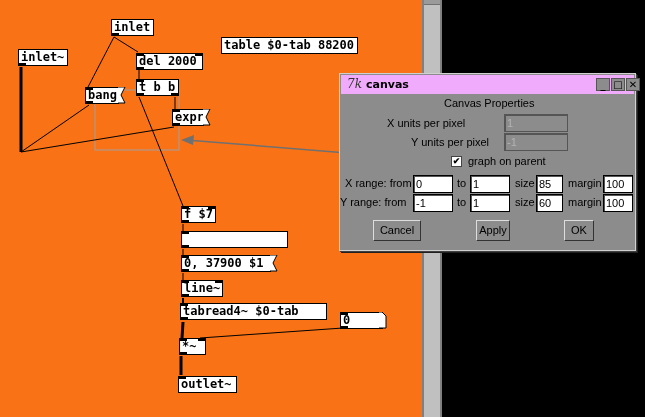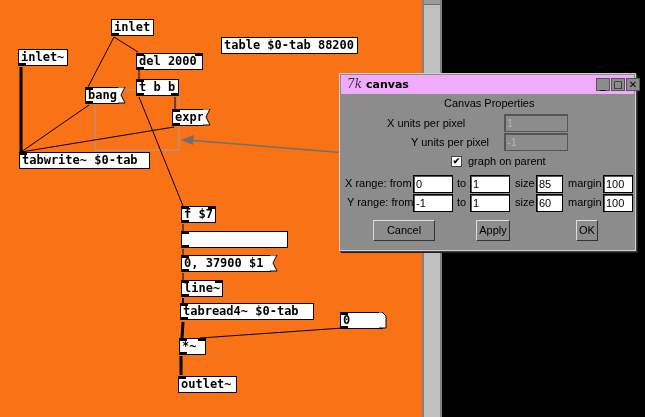--- a/index.html
+++ b/index.html
@@ -92,24 +92,20 @@
 
   <div class="obj msg" style="left:172px;top:109px;width:32px;">
     <span class="inl" style="left:0"></span>
     <span class="outl" style="left:0"></span>
     <span>expr</span>
     <svg class="msgflag" style="right:-7px" viewBox="0 0 8 17">
         <polyline points="0,0 7,0 3,8 7,16 0,16" fill="#fff" stroke="#000" stroke-width="1"></polyline>
       </svg>
   </div>
 
-  <div class="obj" style="left:19px;top:152px;width:131px;">
-    <span class="inl" style="left:0"></span>
-    <span>tabwrite~ $0-tab</span>
-  </div>
 
   <div class="obj" style="left:181px;top:206px;width:35px;">
     <span class="inl" style="left:0"></span><span class="inl" style="right:0"></span>
     <span class="outl" style="left:0"></span>
     <span>f $7</span>
   </div>
 
   <div class="obj" style="left:181px;top:231px;width:107px;">
     <span class="inl" style="left:0"></span>
     <span class="outl" style="left:0"></span>
@@ -123,21 +119,21 @@
         <polyline points="0,0 7,0 3,8 7,16 0,16" fill="#fff" stroke="#000" stroke-width="1"></polyline>
       </svg>
   </div>
 
   <div class="obj" style="left:181px;top:280px;width:42px;">
     <span class="inl" style="left:0"></span><span class="inl" style="right:0"></span>
     <span class="outl" style="left:0"></span>
     <span>line~</span>
   </div>
 
-  <div class="obj" style="left:180px;top:303px;width:134px;">
+  <div class="obj" style="left:180px;top:303px;width:147px;">
     <span class="inl" style="left:0"></span>
     <span class="outl" style="left:0"></span>
     <span>tabread4~ $0-tab</span>
   </div>
 
   <div class="obj" style="left:340px;top:312px;width:43px;border-right:none;">
     <span class="inl" style="left:0"></span>
     <span class="outl" style="left:0"></span>
     <span>0</span>
     <svg class="msgflag" style="right:-4px" viewBox="0 0 8 17">
@@ -184,25 +180,25 @@
 
   <div class="label" style="left:5px;top:103px;">X range: from</div>
   <div class="field" style="left:73px;top:101px;width:40px;">0</div>
   <div class="label" style="left:117px;top:103px;">to</div>
   <div class="field" style="left:130px;top:101px;width:40px;">1</div>
   <div class="label" style="left:175px;top:103px;">size</div>
   <div class="field" style="left:196px;top:101px;width:27px;">85</div>
   <div class="label" style="left:228px;top:103px;">margin</div>
   <div class="field" style="left:263px;top:101px;width:30px;">100</div>
 
-  <div class="label" style="left:7px;top:122px;">Y range: from</div>
+  <div class="label" style="left:0;top:122px;">Y range: from</div>
   <div class="field" style="left:73px;top:120px;width:40px;">-1</div>
   <div class="label" style="left:117px;top:122px;">to</div>
   <div class="field" style="left:130px;top:120px;width:40px;">1</div>
   <div class="label" style="left:175px;top:122px;">size</div>
   <div class="field" style="left:196px;top:120px;width:27px;">60</div>
   <div class="label" style="left:228px;top:122px;">margin</div>
   <div class="field" style="left:263px;top:120px;width:30px;">100</div>
 
-  <div class="btn" style="left:33px;top:146px;width:62px;">Cancel</div>
+  <div class="btn" style="left:33px;top:146px;width:48px;">Cancel</div>
   <div class="btn" style="left:136px;top:146px;width:34px;">Apply</div>
-  <div class="btn" style="left:236px;top:146px;width:22px;">OK</div>
+  <div class="btn" style="left:224px;top:146px;width:30px;">OK</div>
 </div>
 
 </body></html>

